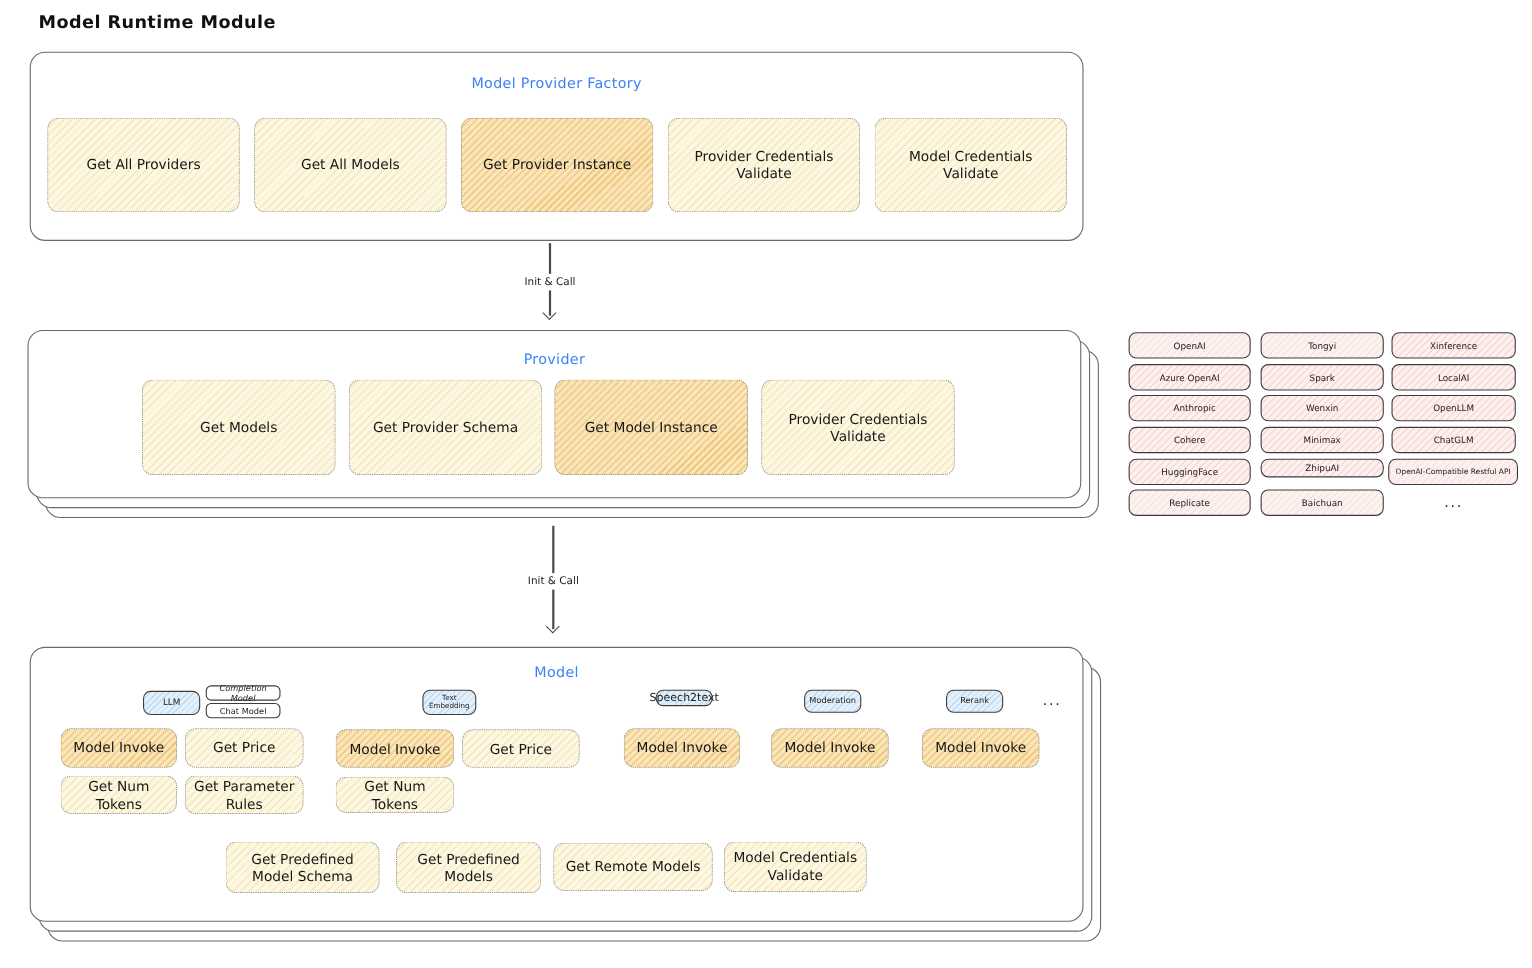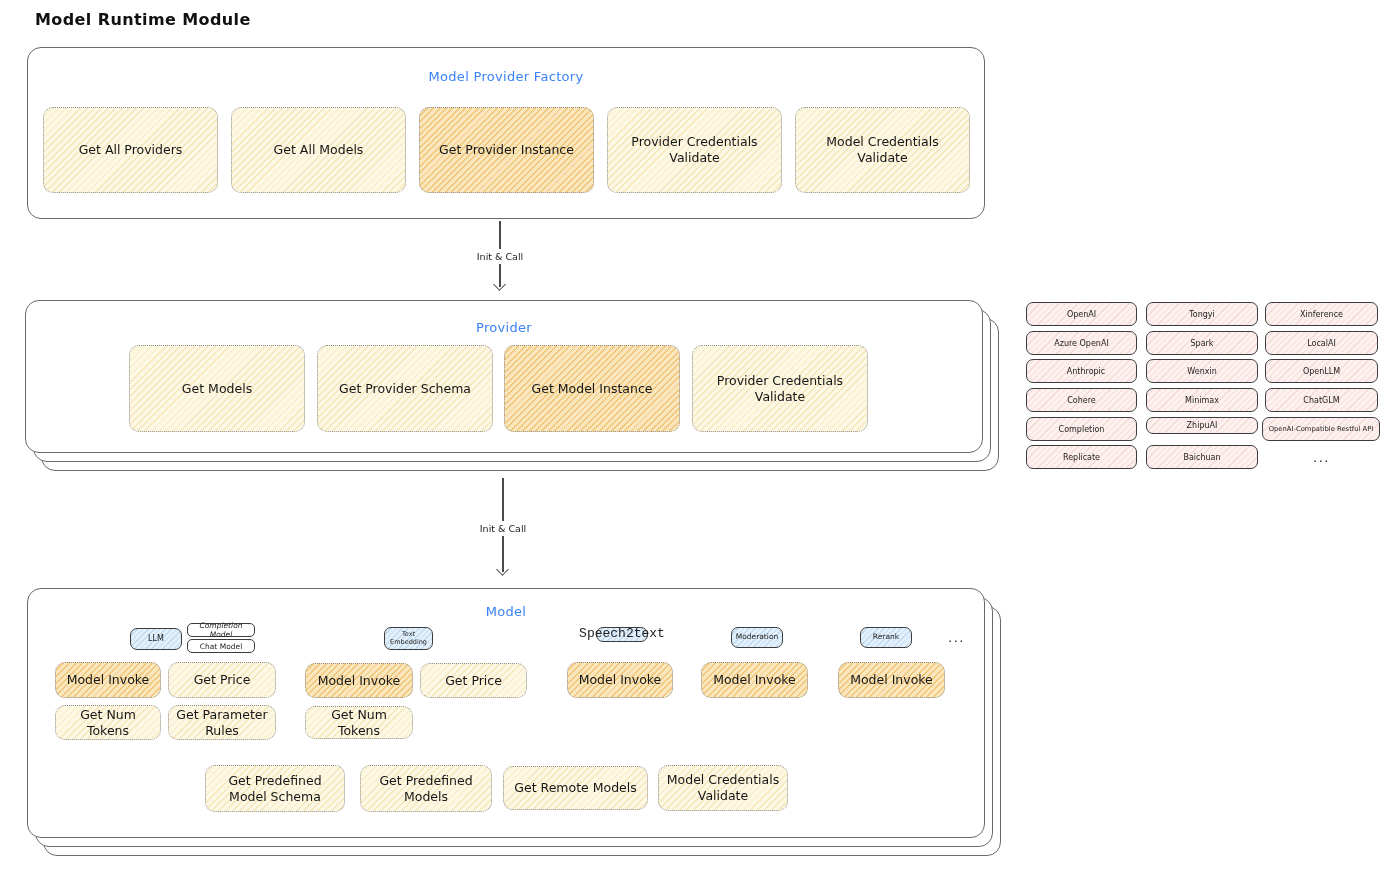--- a/index.html
+++ b/index.html
@@ -94,21 +94,21 @@
 
 <div class="chip" style="left:129px;top:345px;width:176px;height:87px;">Get Models</div>
 <div class="chip" style="left:317px;top:345px;width:176px;height:87px;">Get Provider Schema</div>
 <div class="chip hl" style="left:504px;top:345px;width:176px;height:87px;">Get Model Instance</div>
 <div class="chip" style="left:692px;top:345px;width:176px;height:87px;">Provider Credentials Validate</div>
 
 <div class="pink" style="left:1026px;top:302px;width:111px;height:24px;">OpenAI</div>
 <div class="pink" style="left:1026px;top:331px;width:111px;height:24px;">Azure OpenAI</div>
 <div class="pink" style="left:1026px;top:359px;width:111px;height:24px;padding-left:12px;">Anthropic</div>
 <div class="pink" style="left:1026px;top:388px;width:111px;height:24px;">Cohere</div>
-<div class="pink" style="left:1026px;top:417px;width:111px;height:24px;">Completion</div>
+<div class="pink" style="left:1026px;top:417px;width:111px;height:24px;">HuggingFace</div>
 <div class="pink" style="left:1026px;top:445px;width:111px;height:24px;">Replicate</div>
 
 <div class="pink" style="left:1146px;top:302px;width:112px;height:24px;">Tongyi</div>
 <div class="pink" style="left:1146px;top:331px;width:112px;height:24px;">Spark</div>
 <div class="pink" style="left:1146px;top:359px;width:112px;height:24px;">Wenxin</div>
 <div class="pink" style="left:1146px;top:388px;width:112px;height:24px;">Minimax</div>
 <div class="pink" style="left:1146px;top:417px;width:112px;height:17px;">ZhipuAI</div>
 <div class="pink" style="left:1146px;top:445px;width:112px;height:24px;">Baichuan</div>
 
 <div class="pink" style="left:1265px;top:302px;width:113px;height:24px;">Xinference</div>
@@ -124,21 +124,21 @@
 
 <div class="panel" style="left:43px;top:606px;width:958px;height:250px;"></div>
 <div class="panel" style="left:35px;top:597px;width:958px;height:250px;"></div>
 <div class="panel" style="left:27px;top:588px;width:958px;height:250px;"></div>
 <div class="panel-title" style="left:27px;top:604px;width:958px;">Model</div>
 
 <div class="btab" style="left:130px;top:628px;width:52px;height:22px;">LLM</div>
 <div class="wtab" style="left:187px;top:623px;width:68px;height:14px;font-style:italic;">Completion Model</div>
 <div class="wtab" style="left:187px;top:639px;width:68px;height:14px;">Chat Model</div>
 <div class="btab" style="left:384px;top:627px;width:49px;height:23px;font-size:6.5px;">Text Embedding</div>
-<div class="btab" style="left:596px;top:627px;width:52px;height:15px;font-size:13px;font-family:Liberation Mono, monospace;">Speech2text</div>
+<div class="btab" style="left:596px;top:627px;width:52px;height:15px;font-size:10px;">Speech2text</div>
 <div class="btab" style="left:731px;top:627px;width:52px;height:21px;font-size:7.5px;">Moderation</div>
 <div class="btab" style="left:860px;top:627px;width:52px;height:21px;font-size:7.5px;">Rerank</div>
 <div class="dots" style="left:948px;top:630px;">...</div>
 
 <div class="chip hl" style="left:55px;top:662px;width:106px;height:36px;">Model Invoke</div>
 <div class="chip" style="left:168px;top:662px;width:108px;height:36px;">Get Price</div>
 <div class="chip hl" style="left:305px;top:663px;width:108px;height:35px;">Model Invoke</div>
 <div class="chip" style="left:420px;top:663px;width:107px;height:35px;">Get Price</div>
 <div class="chip hl" style="left:567px;top:662px;width:106px;height:36px;">Model Invoke</div>
 <div class="chip hl" style="left:701px;top:662px;width:107px;height:36px;">Model Invoke</div>

